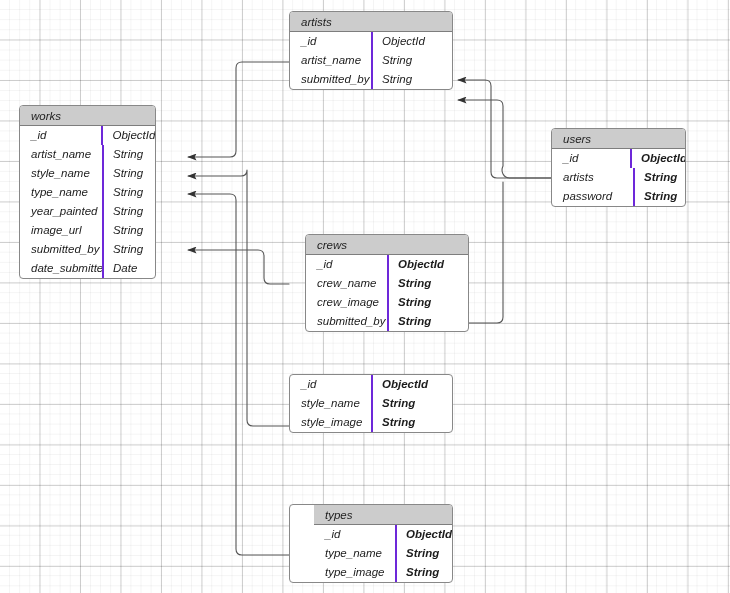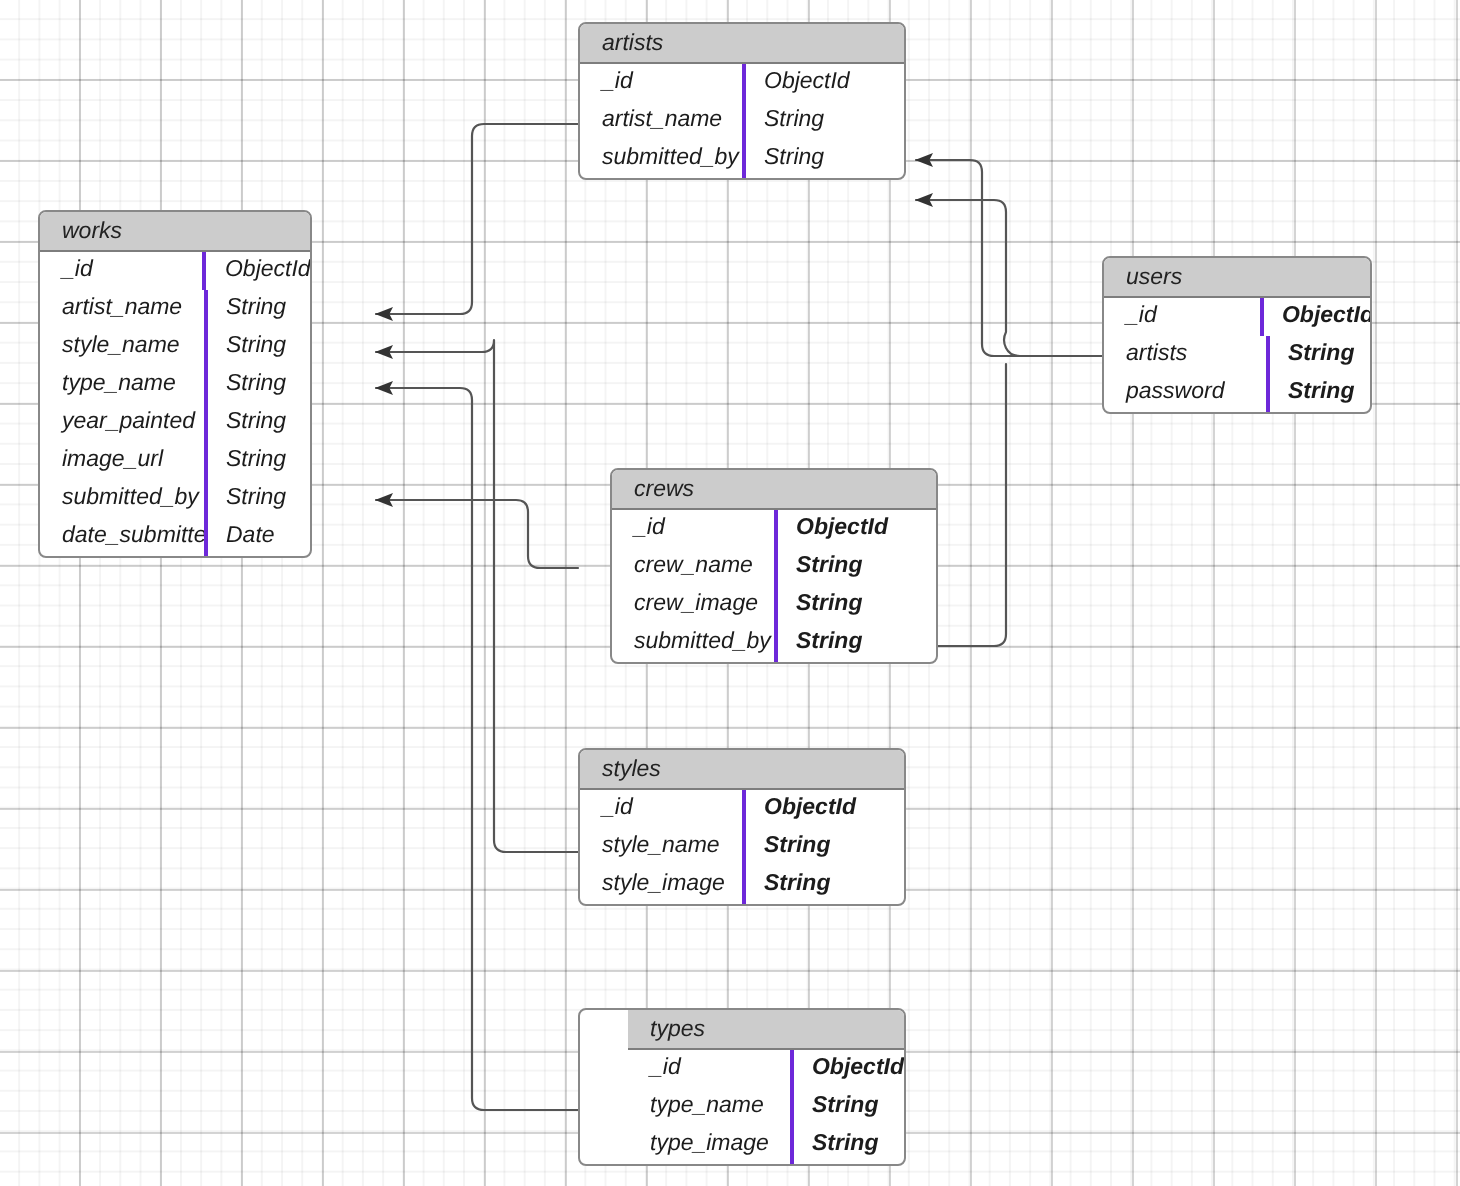--- a/index.html
+++ b/index.html
@@ -198,21 +198,20 @@
         <span class="type">String</span>
       </div>
       <div class="row">
         <span class="field">submitted_by</span>
         <span class="type">String</span>
       </div>
     </div>
   </div>
 
   <div class="entity" id="ent-styles">
-    <div class="entity-header">styles</div>
     <div class="entity-body bold-types">
       <div class="row">
         <span class="field">_id</span>
         <span class="type">ObjectId</span>
       </div>
       <div class="row">
         <span class="field">style_name</span>
         <span class="type">String</span>
       </div>
       <div class="row">

